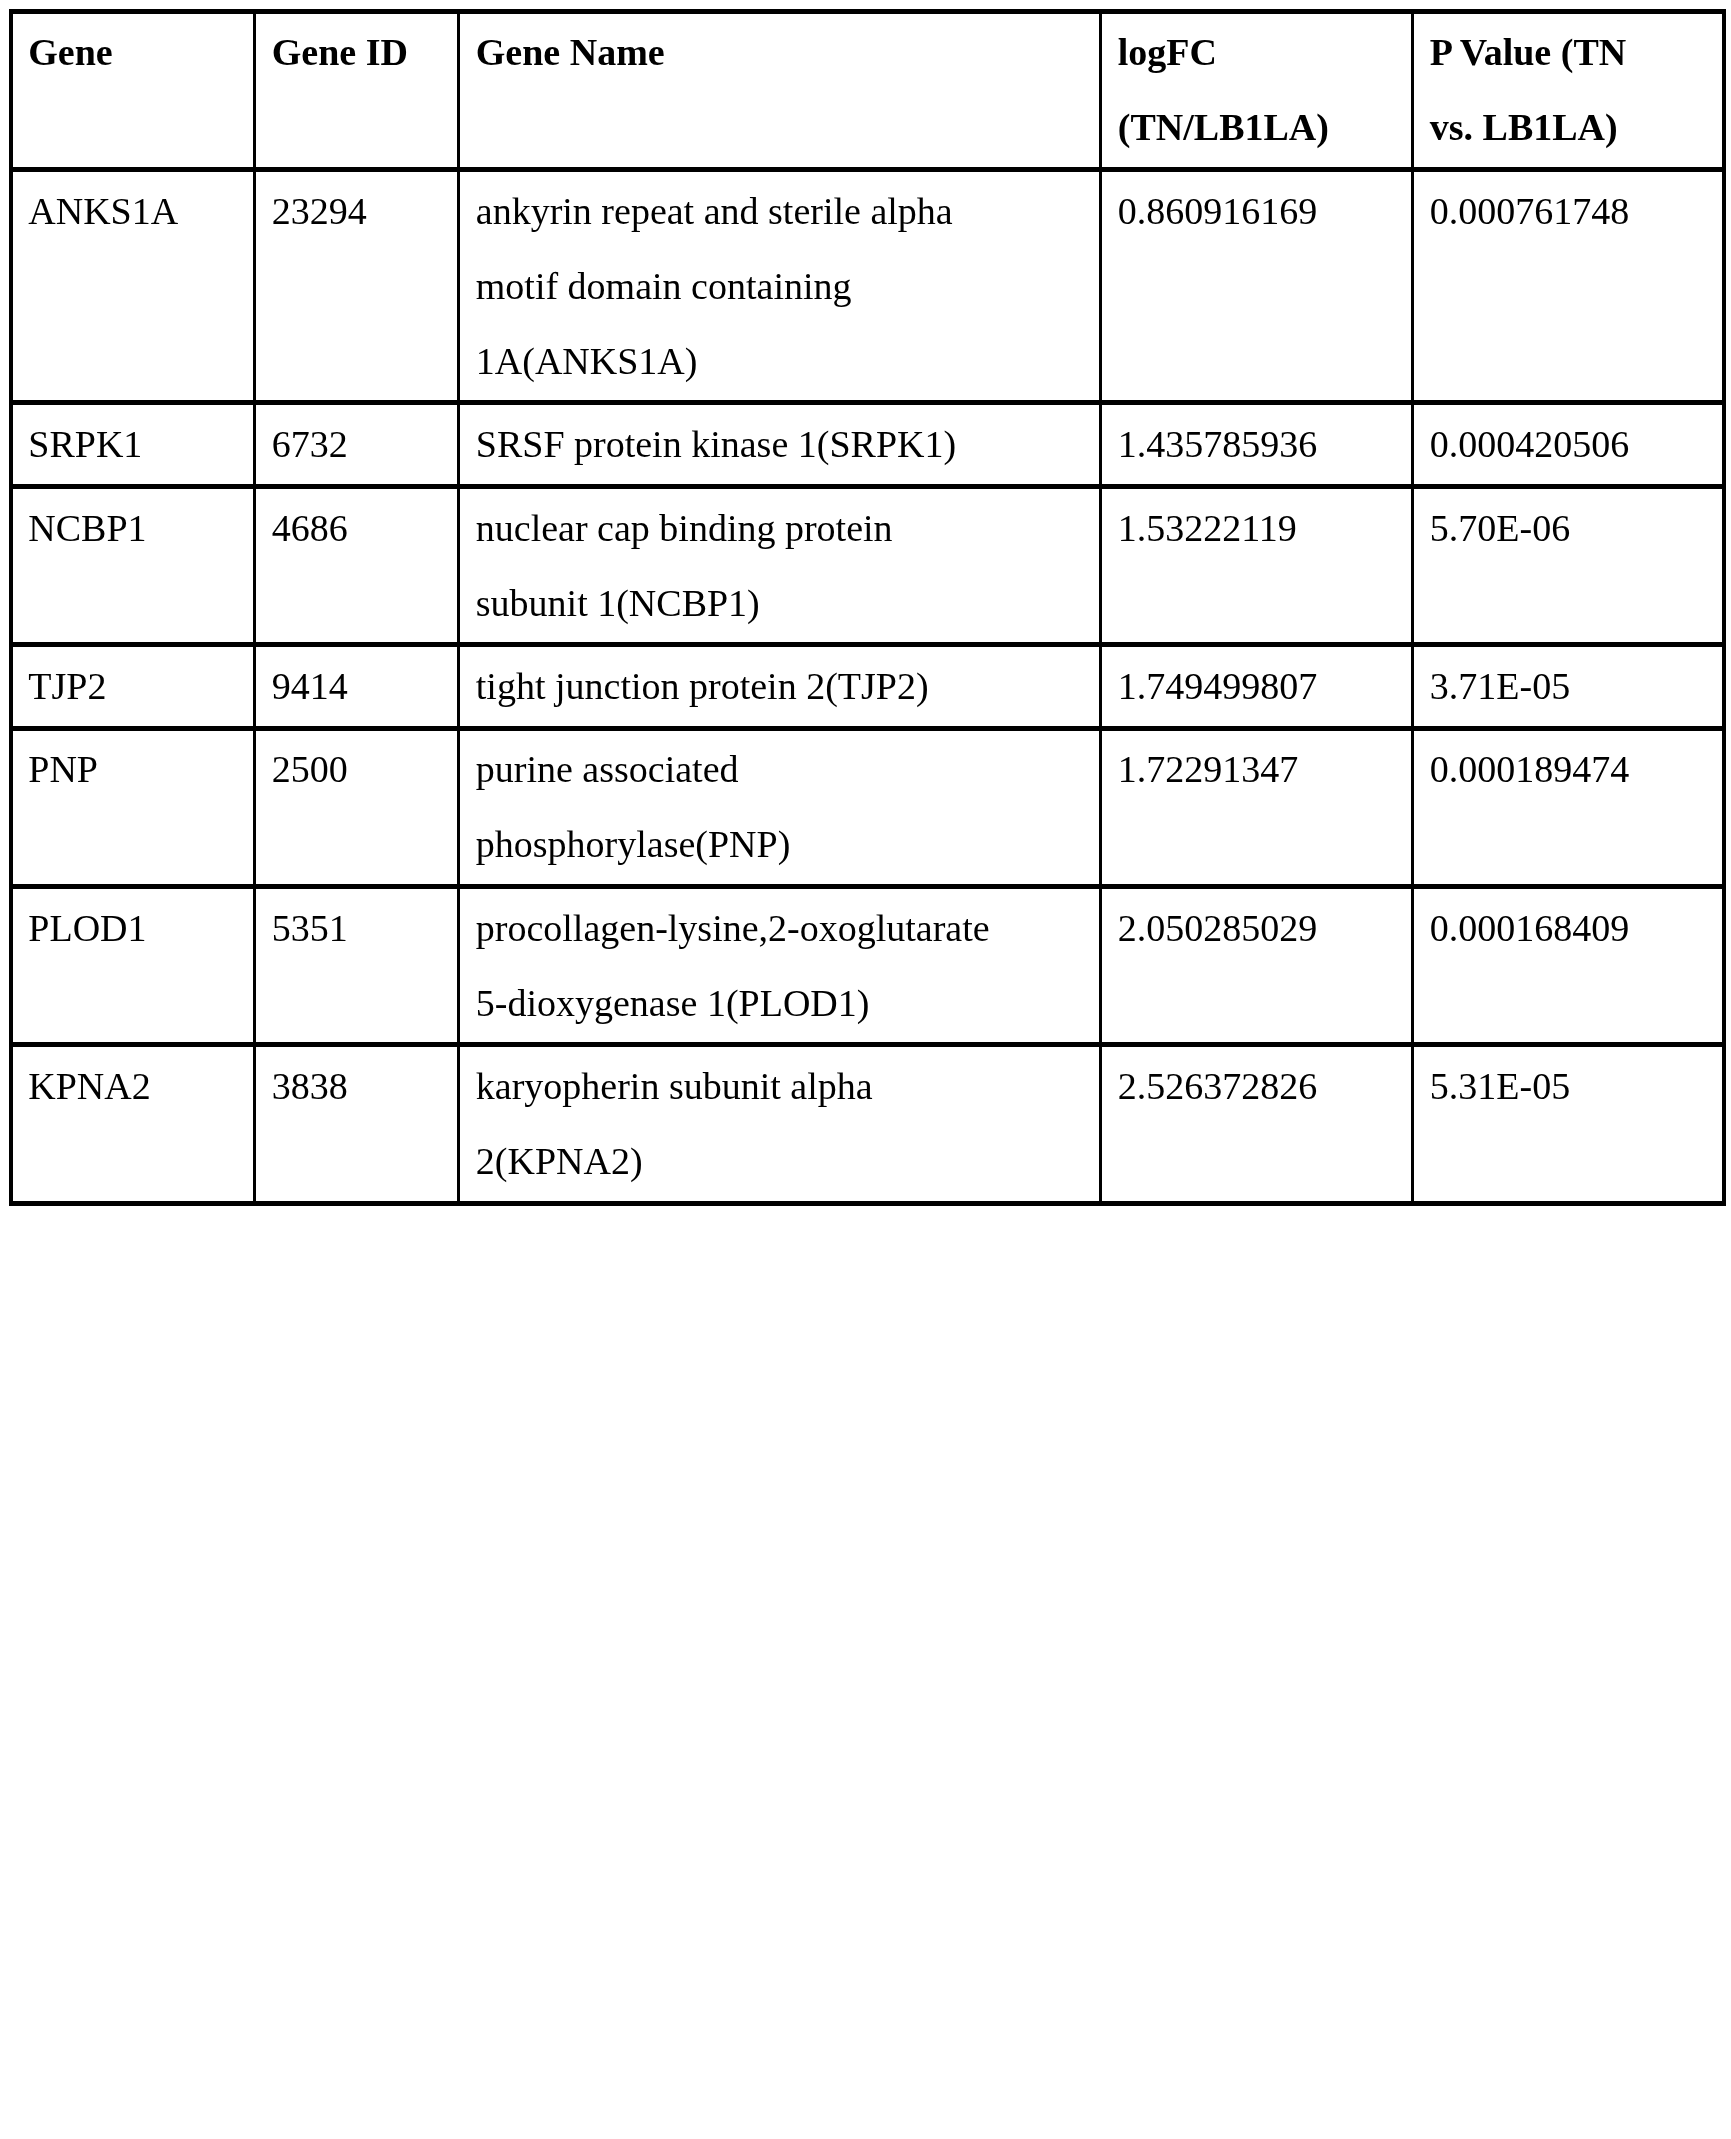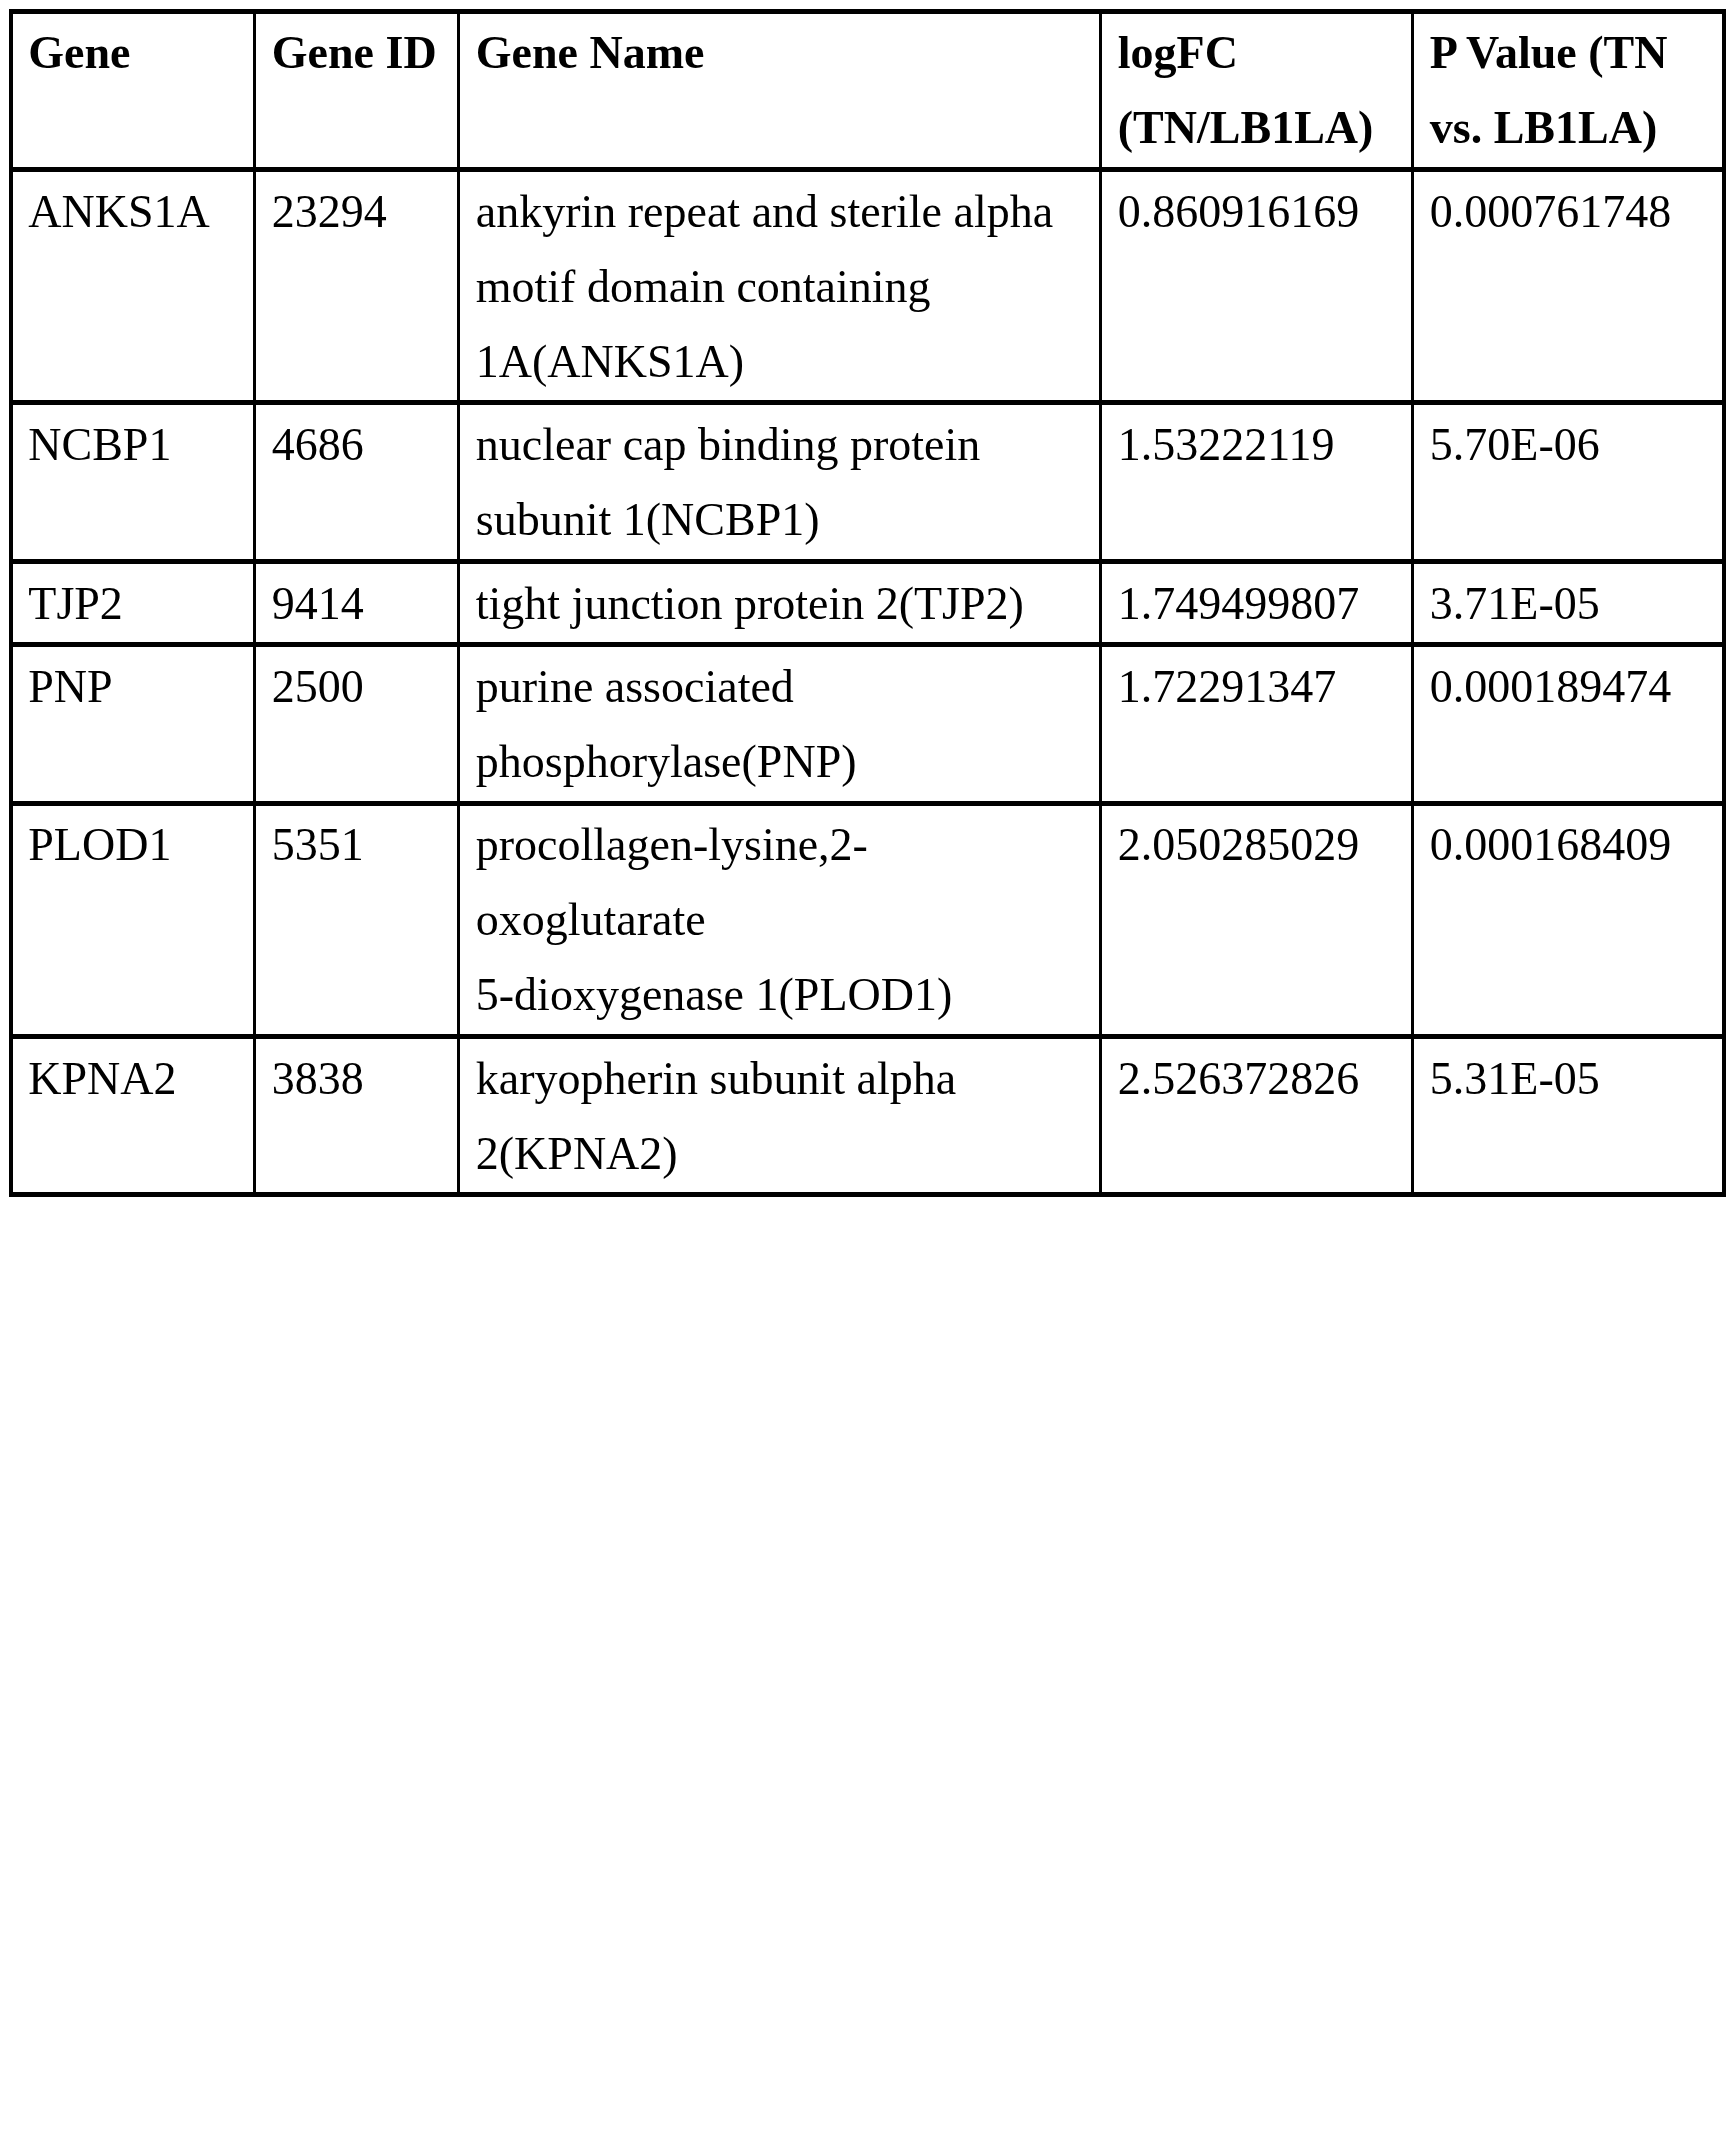--- a/index.html
+++ b/index.html
@@ -24,21 +24,21 @@
     font-family: "Liberation Serif", "DejaVu Serif", serif;
   }
   table.gene-table { border: 4.3px solid #000000; }
   th, td {
     border: 3.5px solid #000000;
     border-top-width: 5.2px;
     border-bottom-width: 5.2px;
     vertical-align: top;
     text-align: left;
     padding: 1.7px 15.6px;
-    font-size: 46px;
+    font-size: 38px;
     line-height: 75px;
     white-space: pre-line;
     overflow: hidden;
   }
   td { font-weight: normal; font-family: Liberation Serif, serif; }
   th { font-weight: bold; }
   col.col-gene      { width: 244px; }
   col.col-gene-id   { width: 204px; }
   col.col-gene-name { width: 642px; }
   col.col-logfc     { width: 312px; }
@@ -71,20 +71,27 @@
         <tr>
           <td>ANKS1A</td>
           <td>23294</td>
           <td>ankyrin repeat and sterile alpha
 motif domain containing
 1A(ANKS1A)</td>
           <td>0.860916169</td>
           <td>0.000761748</td>
         </tr>
         <tr>
+          <td>SRPK1</td>
+          <td>6732</td>
+          <td>SRSF protein kinase 1(SRPK1)</td>
+          <td>1.435785936</td>
+          <td>0.000420506</td>
+        </tr>
+        <tr>
           <td>NCBP1</td>
           <td>4686</td>
           <td>nuclear cap binding protein
 subunit 1(NCBP1)</td>
           <td>1.53222119</td>
           <td>5.70E-06</td>
         </tr>
         <tr>
           <td>TJP2</td>
           <td>9414</td>

